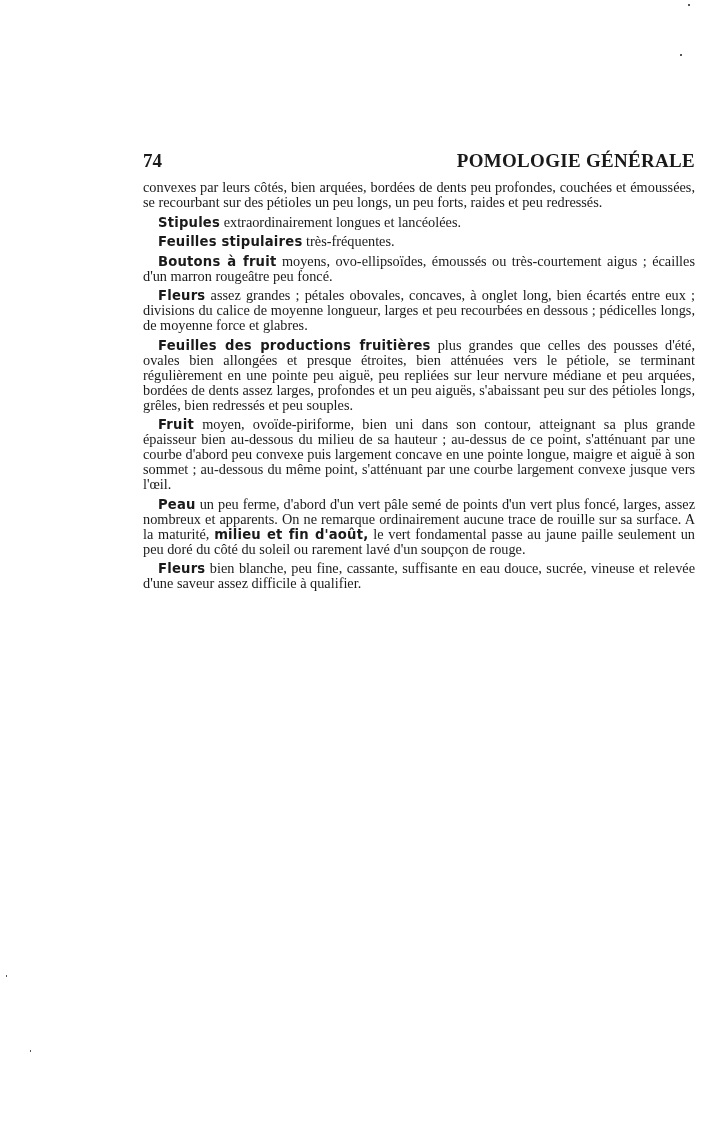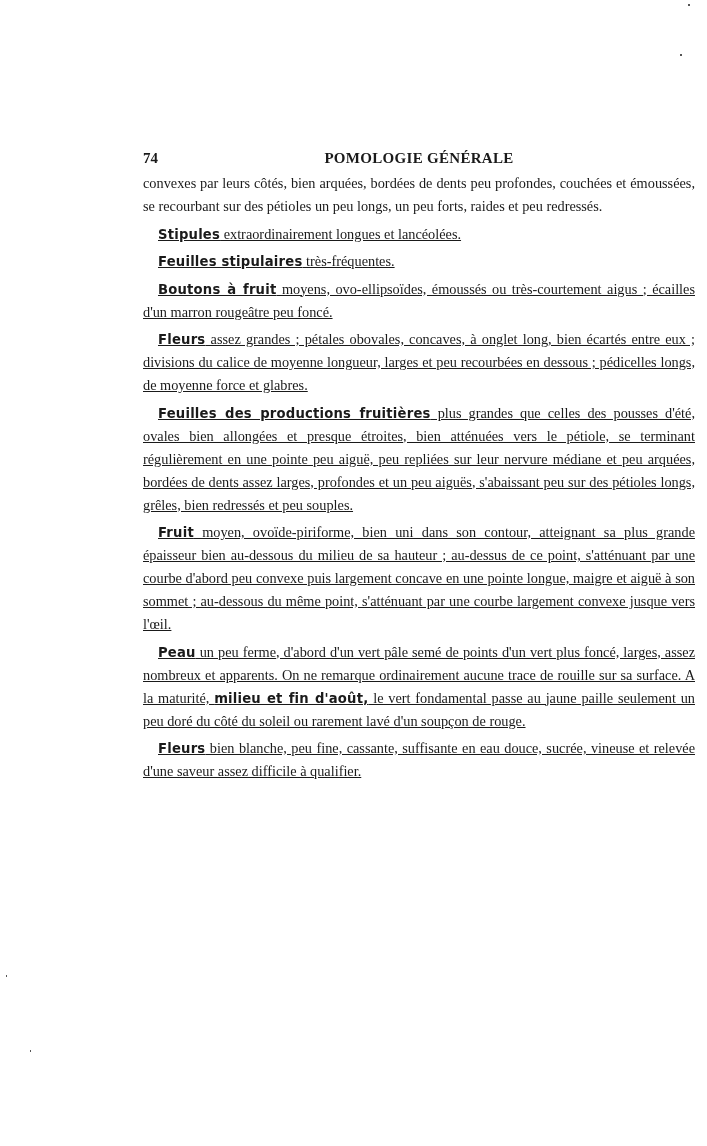--- a/index.html
+++ b/index.html
@@ -1,25 +1,25 @@
 <!DOCTYPE html>
 <html><head>
 <meta charset="utf-8">
 <style>
   html, body { margin: 0; padding: 0; background: #ffffff; }
   body { width: 707px; height: 1146px; position: relative; overflow: hidden;
          font-family: "Liberation Serif", "DejaVu Serif", serif; color: #1a1a1a; }
   .page { position: absolute; left: 143px; top: 150px; width: 552px; }
-  .header { position: relative; height: 22px; font-size: 15px; }
+  .header { position: relative; height: 22px; font-size: 19px; }
   .page-num { position: absolute; left: 0; top: 0; font-weight: bold; }
-  .running-title { position: absolute; left: 0; right: 0; text-align: center;
+  .running-title { position: absolute; left: 0; right: 0; text-align: right;
                    font-weight: bold; letter-spacing: 0.3px; }
-  .body-text { margin-top: 0; font-size: 14.3px; line-height: 23px; text-align: justify; }
+  .body-text { margin-top: 8px; font-size: 14.3px; line-height: 15px; text-align: justify; }
   .para { margin: 0 0 4.5px 0; text-indent: 0; }
-  .para.indent { text-indent: 15px; text-decoration: underline; }
+  .para.indent { text-indent: 15px; }
   .term { font-family: "DejaVu Sans", sans-serif; font-weight: bold; font-size: 13.2px;
           letter-spacing: 0.2px; }
   .speck { position: absolute; width: 2px; height: 2px; background: #555; }
 </style>
 </head>
 <body>
 
 <div class="page">
   <div class="header">
     <span class="page-num">74</span>

